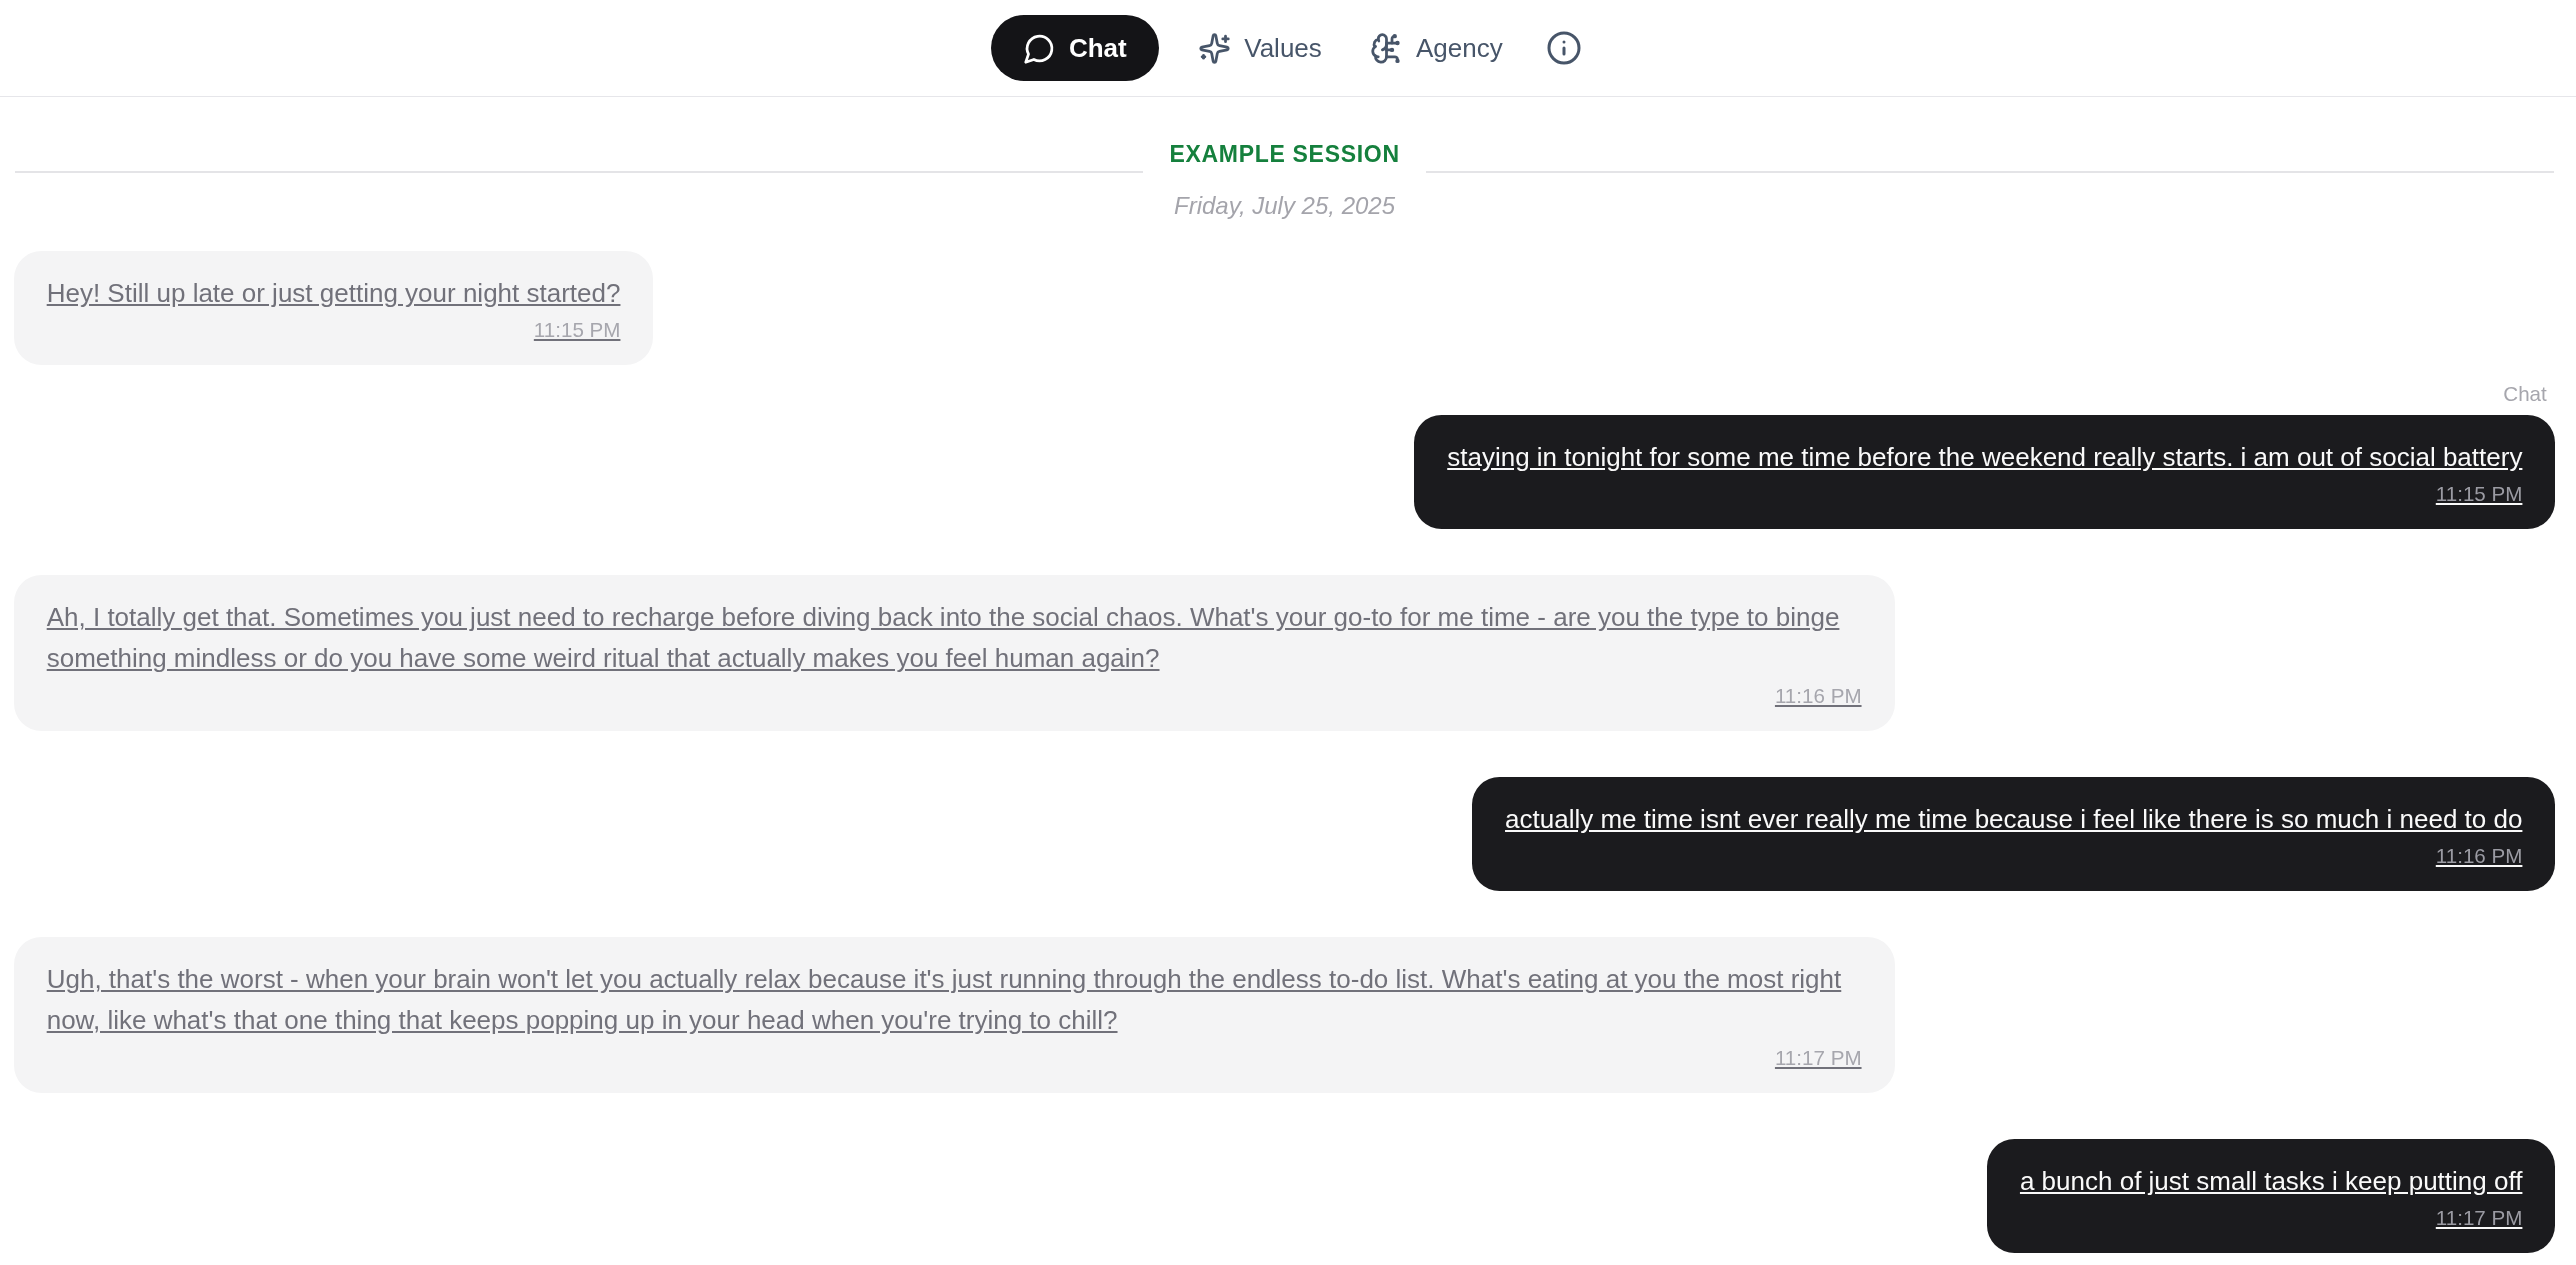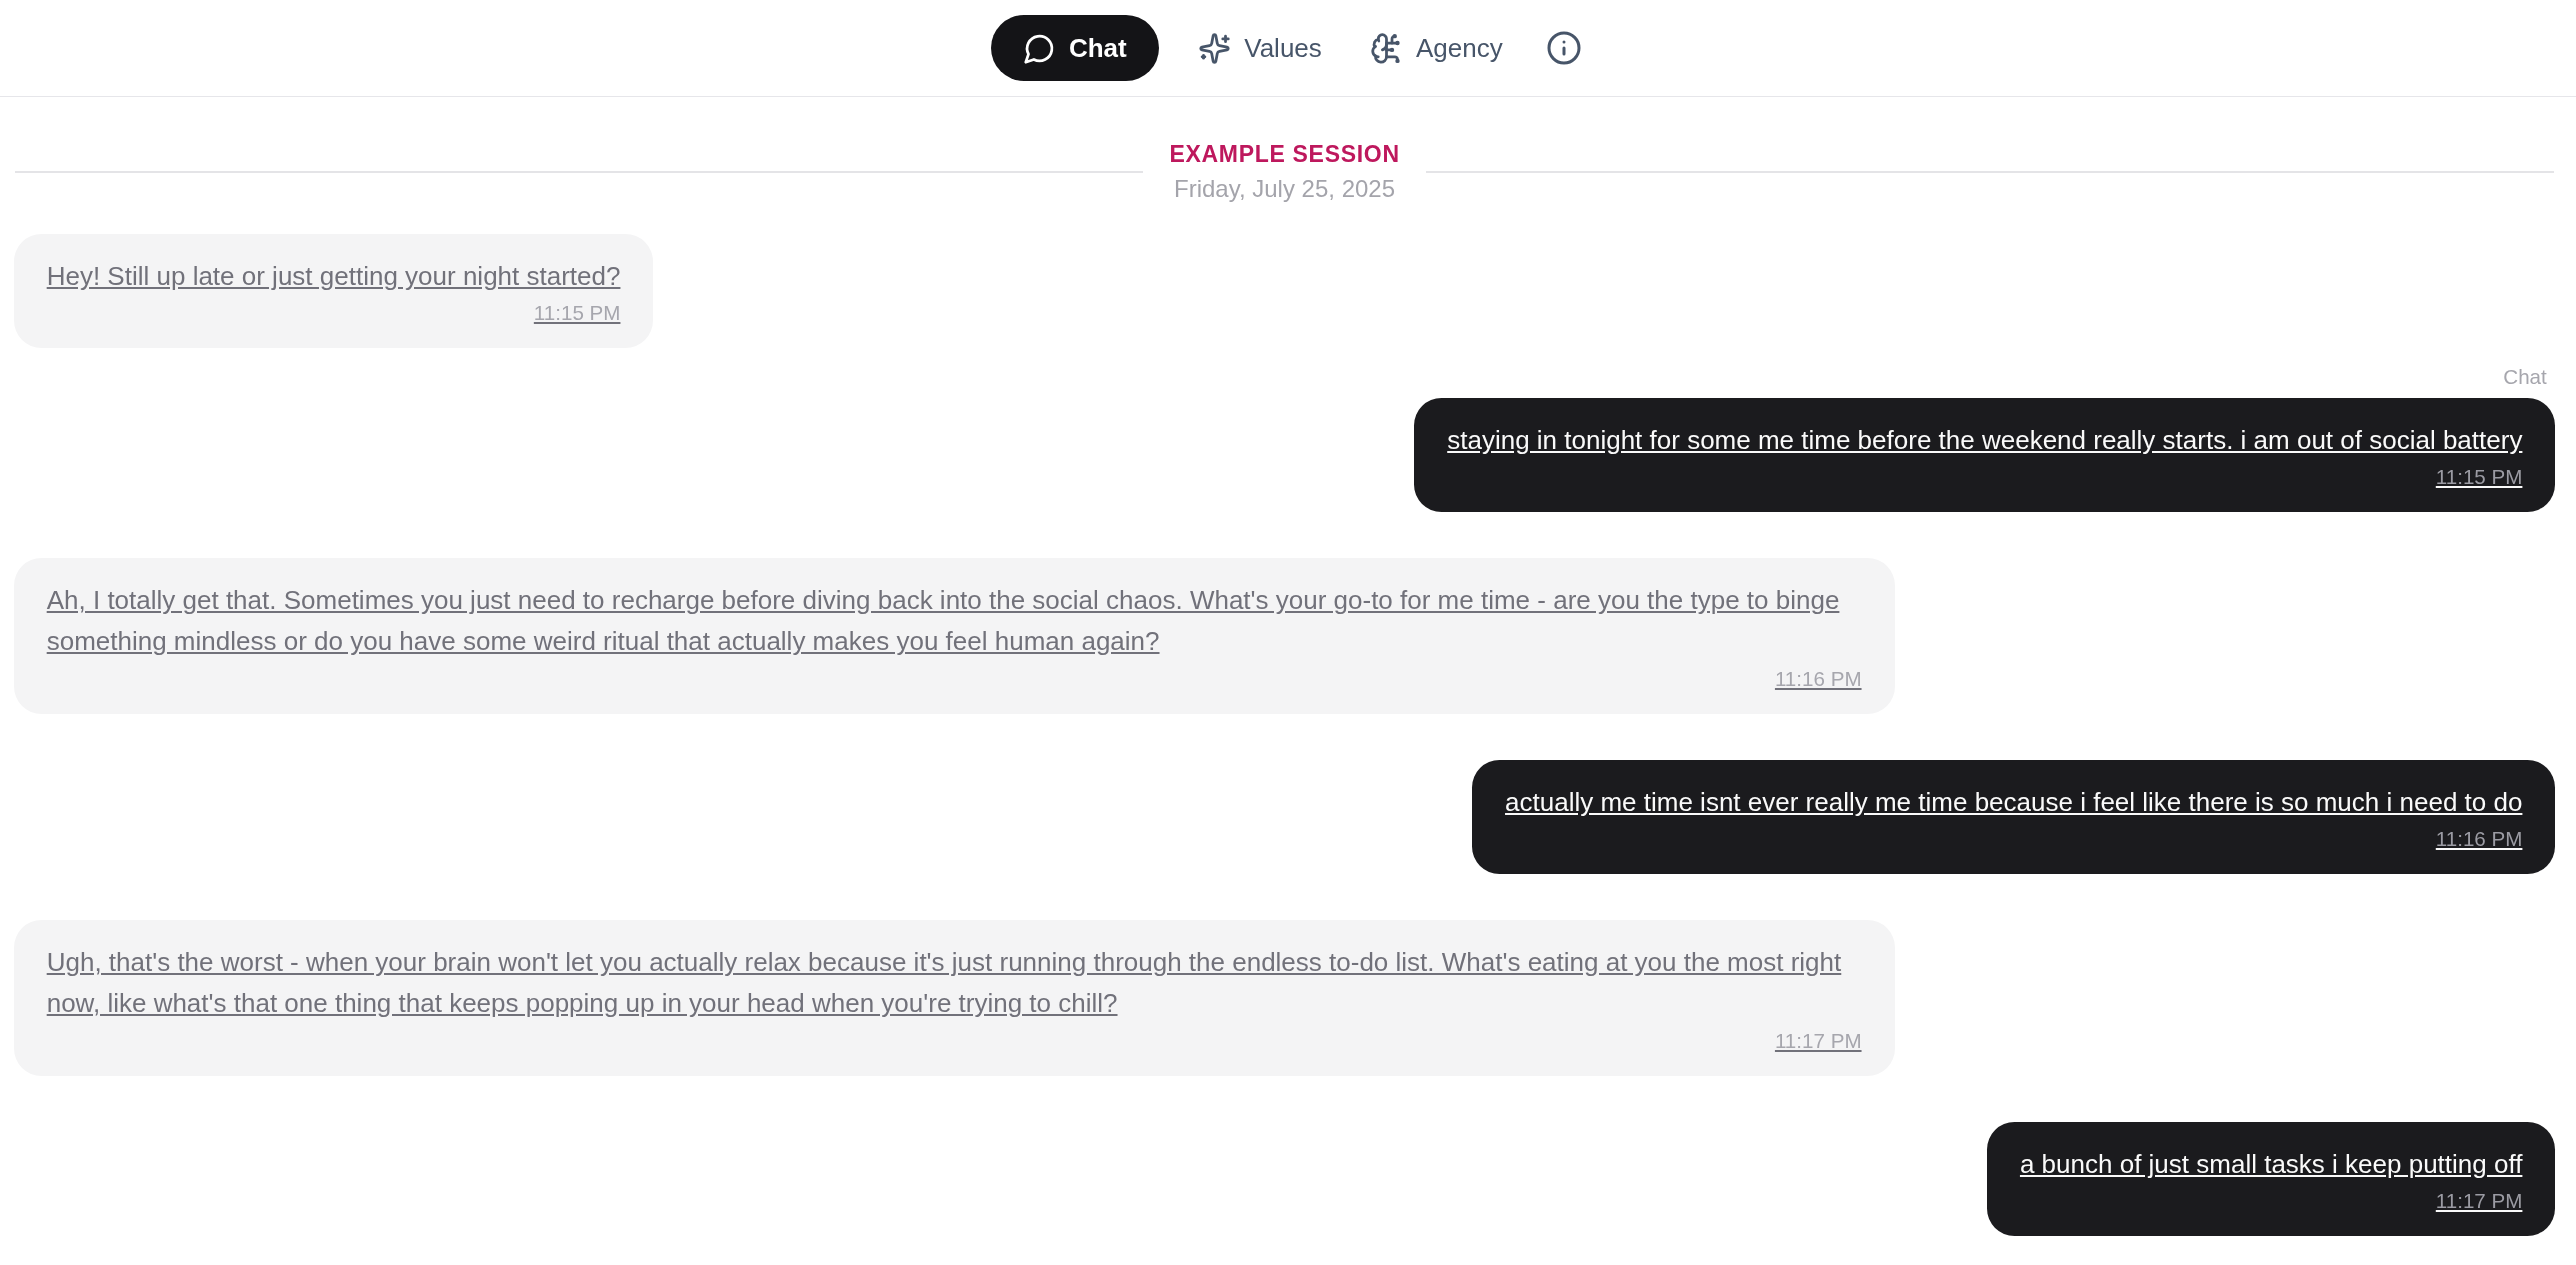--- a/index.html
+++ b/index.html
@@ -67,28 +67,29 @@
   .session-label {
     position: relative;
     display: inline-block;
     background: #ffffff;
     padding: 0 26px;
   }
   .session-title {
     font-size: 23px;
     font-weight: 700;
     letter-spacing: 0.7px;
-    color: #be185d;
+    color: #15803d;
     line-height: 29px;
   }
   .session-date {
     font-size: 24px;
     color: #a4a4ab;
     line-height: 29px;
-    margin-top: 5px;
+    margin-top: 22px;
+    font-style: italic;
   }
 
   .speaker-label {
     font-size: 20.6px;
     color: #a6a6ad;
     line-height: 24px;
     margin: -29px 0 8.6px 0;
   }
   .speaker-label.llm  { text-align: left;  padding-left: 13.7px; }
   .speaker-label.human{ text-align: right; padding-right: 8.6px; }

